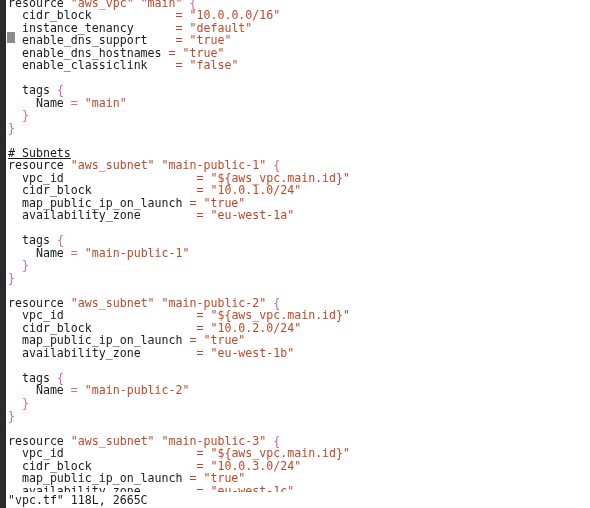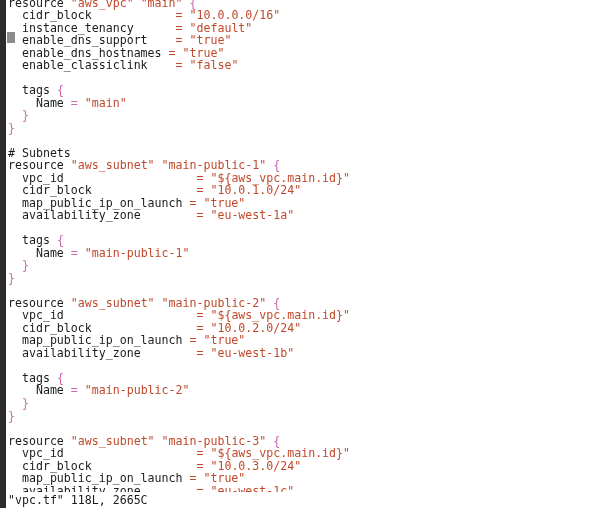--- a/index.html
+++ b/index.html
@@ -68,21 +68,21 @@
   #code-area > .code-line:first-child {
     height: 9px;
     line-height: 7px;
   }
 
   .tok-plain   { color: #1b1b1b; }
   .tok-str     { color: #c0492b; }
   .tok-punc    { color: #cc66b0; }
   .tok-eq-str  { color: #c0492b; }
   .tok-eq-punc { color: #cc66b0; }
-  .tok-comment { color: #1b1b1b; }
+  .tok-comment { color: #1b1b1b; text-decoration: underline; }
 
   #status-line {
     position: absolute;
     left: 0;
     bottom: 0;
     width: 590px;
     height: 16px;
     background: #ffffff;
     z-index: 4;
   }

